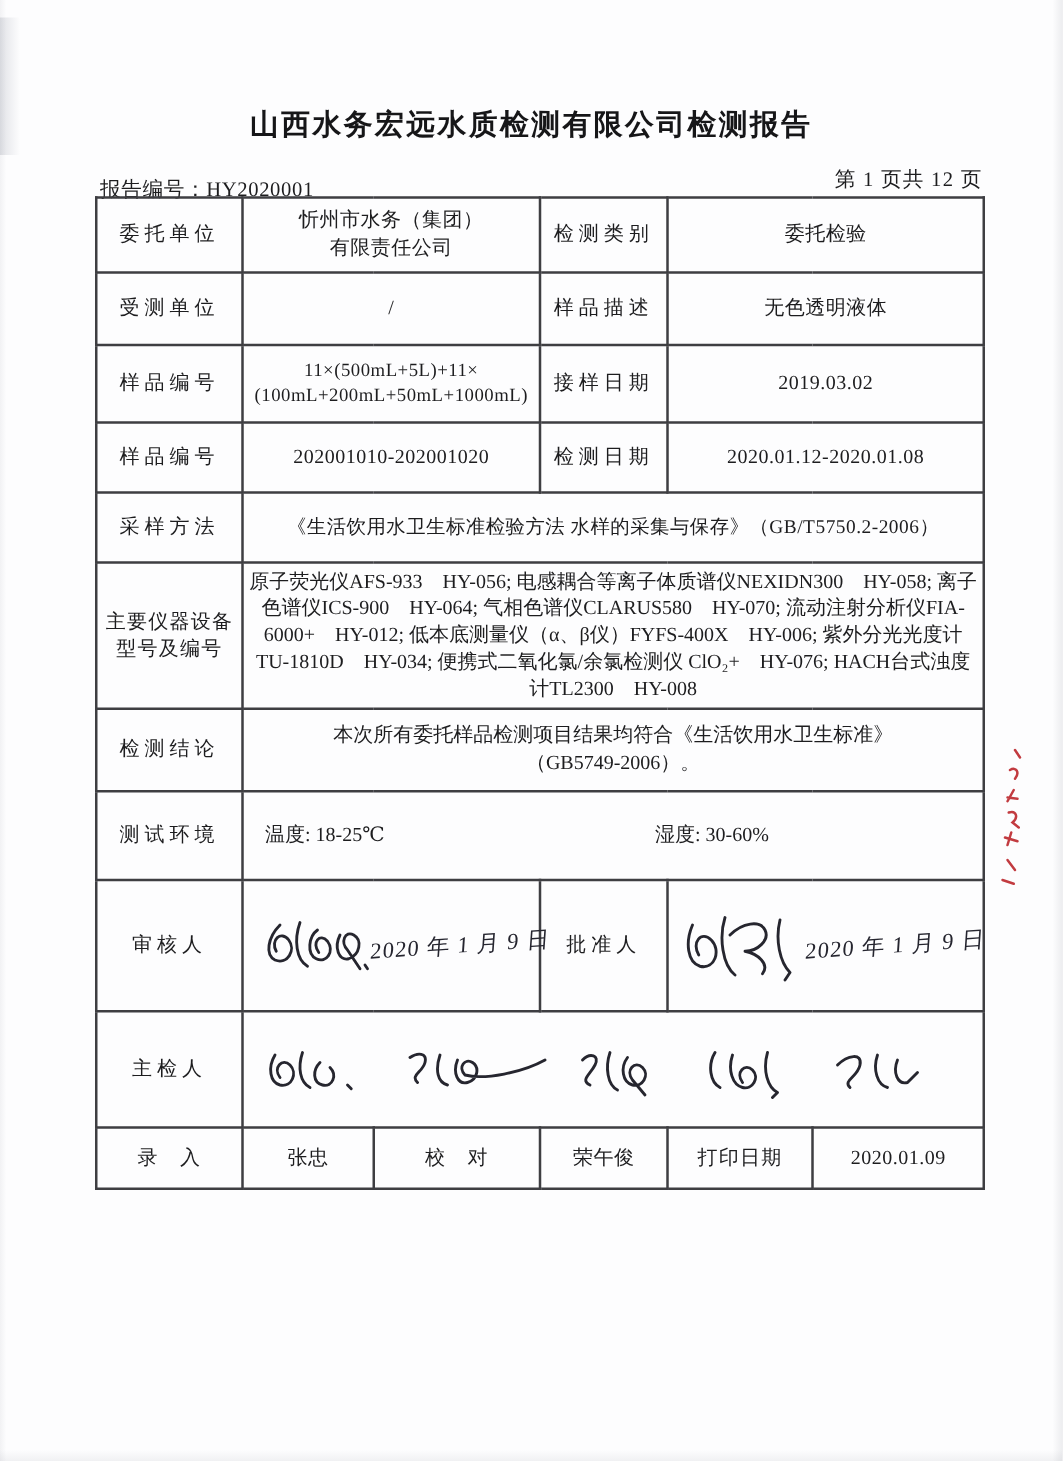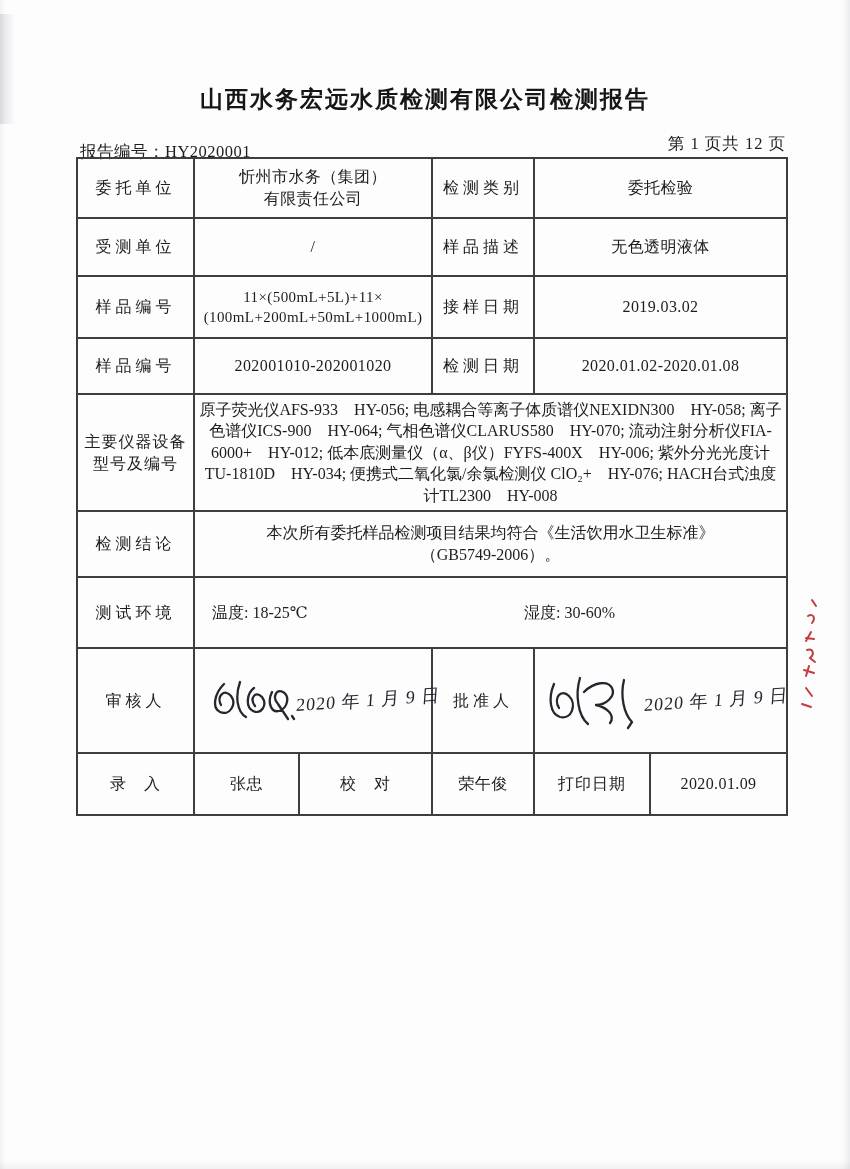--- a/index.html
+++ b/index.html
@@ -103,24 +103,28 @@
       <td class="val" colspan="2" style="font-size:15px">11×(500mL+5L)+11×
 (100mL+200mL+50mL+1000mL)</td>
       <td class="lbl">接样日期</td>
       <td class="val" colspan="2">2019.03.02</td>
     </tr>
 
     <tr style="height:56px">
       <td class="lbl">样品编号</td>
       <td class="val" colspan="2">202001010-202001020</td>
       <td class="lbl">检测日期</td>
-      <td class="val" colspan="2">2020.01.02-2020.01.08</td>
-    </tr>
-
-
+      <td class="val" colspan="2">2020.01.12-2020.01.08</td>
+    </tr>
+
+
+    <tr style="height:56px">
+      <td class="lbl">采样方法</td>
+      <td class="val" colspan="5" style="font-size:15.5px">《生活饮用水卫生标准检验方法 水样的采集与保存》（GB/T5750.2-2006）</td>
+    </tr>
 
 
     <tr style="height:117px">
       <td class="lbl-tight">主要仪器设备
 型号及编号</td>
       <td class="instruments" colspan="5">原子荧光仪AFS-933　HY-056; 电感耦合等离子体质谱仪NEXIDN300　HY-058; 离子色谱仪ICS-900　HY-064; 气相色谱仪CLARUS580　HY-070; 流动注射分析仪FIA-6000+　HY-012; 低本底测量仪（α、β仪）FYFS-400X　HY-006; 紫外分光光度计TU-1810D　HY-034; 便携式二氧化氯/余氯检测仪 ClO₂+　HY-076; HACH台式浊度计TL2300　HY-008</td>
     </tr>
 
     <tr style="height:66px">
       <td class="lbl">检测结论</td>
@@ -152,22 +156,44 @@
       <td colspan="2">
         <div class="sig-row" style="padding-left:2px">
           <svg width="104" height="56" viewBox="0 0 104 56">
             <path class="ink" d="M14 12 C8 26 10 42 20 45 C32 48 37 32 29 24 C21 16 13 26 19 36 M40 6 C35 22 38 44 48 52 M44 20 C54 10 68 8 72 16 C76 24 66 33 56 33 C66 35 76 43 70 51 M84 8 C80 24 84 42 92 50 L88 56"></path>
           </svg>
           <span class="hand">2020 年 1 月 9 日</span>
         </div>
       </td>
     </tr>
 
-
-    <tr style="height:62px">
+    <tr style="height:57px">
+      <td class="lbl">主检人</td>
+      <td colspan="5">
+        <div class="sig-row" style="padding-left:10px;gap:18px">
+          <svg width="92" height="44" viewBox="0 0 92 44">
+            <path class="ink" d="M12 10 C6 20 8 32 16 34 C26 36 30 24 24 18 C18 12 10 20 16 28 M34 8 C30 20 32 32 40 36 M48 16 C42 22 42 32 50 34 C58 36 62 26 56 20 M70 34 l3 3"></path>
+          </svg>
+          <svg width="120" height="44" viewBox="0 0 120 44">
+            <path class="ink" d="M10 12 C16 8 24 8 22 16 C20 24 10 26 16 32 M34 10 C30 22 32 32 40 34 M48 14 C44 24 48 34 56 32 C64 30 66 20 60 16 C54 12 48 20 54 26 C70 30 100 24 118 14"></path>
+          </svg>
+          <svg width="84" height="44" viewBox="0 0 84 44">
+            <path class="ink" d="M10 14 C16 8 24 10 20 18 C16 26 8 30 16 34 M32 8 C28 20 30 34 38 38 M46 12 C40 20 42 32 50 34 C58 36 64 26 58 20 C52 14 44 22 50 30 L60 42"></path>
+          </svg>
+          <svg width="84" height="44" viewBox="0 0 84 44">
+            <path class="ink" d="M14 8 C8 18 10 32 18 36 M28 10 C24 22 28 34 36 36 C44 38 50 28 44 22 C38 16 30 24 36 32 M56 8 C52 22 56 36 64 40 L60 44"></path>
+          </svg>
+          <svg width="80" height="44" viewBox="0 0 80 44">
+            <path class="ink" d="M10 18 C18 10 30 8 28 18 C26 28 14 30 20 36 M42 10 C38 22 42 34 50 36 M58 14 C54 24 58 34 66 32 L74 24"></path>
+          </svg>
+        </div>
+      </td>
+    </tr>
+
+    <tr style="height:49px">
       <td class="lbl-tight">录　入</td>
       <td class="val">张忠</td>
       <td class="lbl-tight">校　对</td>
       <td class="val">荣午俊</td>
       <td class="lbl-tight">打印日期</td>
       <td class="val">2020.01.09</td>
     </tr>
   </tbody>
     </table>
 

